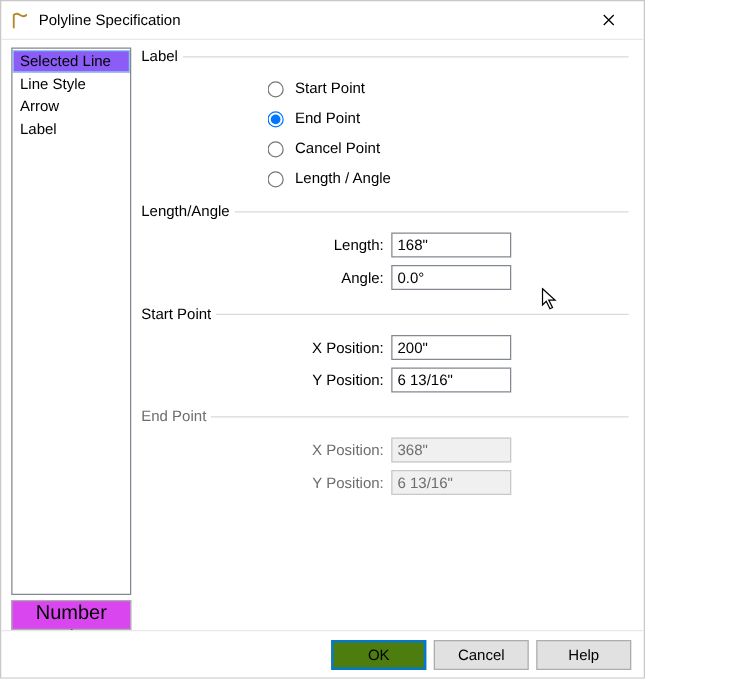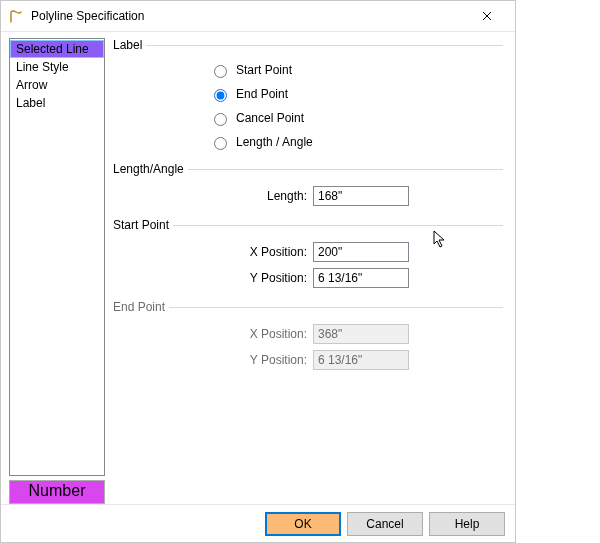--- a/index.html
+++ b/index.html
@@ -183,21 +183,21 @@
     font-size: 12px;
     display: flex;
     align-items: center;
     justify-content: center;
     cursor: default;
   }
   .btn.default {
     border: 1px solid #0078d7;
     outline: 1px solid #0078d7;
     outline-offset: -2px;
-    background: #fdba74;
+    background: #4d7c0f;
   }
   .cursor {
     position: absolute;
     left: 320px;
     top: 192px;
     pointer-events: none;
   }
 </style>
 </head>
 <body>
@@ -254,20 +254,24 @@
         </div>
       </fieldset>
 
       <fieldset class="group">
         <legend>Length/Angle</legend>
         <div class="form-rows">
           <div class="form-row">
             <span class="form-label">Length:</span>
             <div class="text-input">168"</div>
           </div>
+          <div class="form-row">
+            <span class="form-label">Angle:</span>
+            <div class="text-input">0.0°</div>
+          </div>
         </div>
       </fieldset>
 
       <fieldset class="group">
         <legend>Start Point</legend>
         <div class="form-rows">
           <div class="form-row">
             <span class="form-label">X Position:</span>
             <div class="text-input">200"</div>
           </div>

